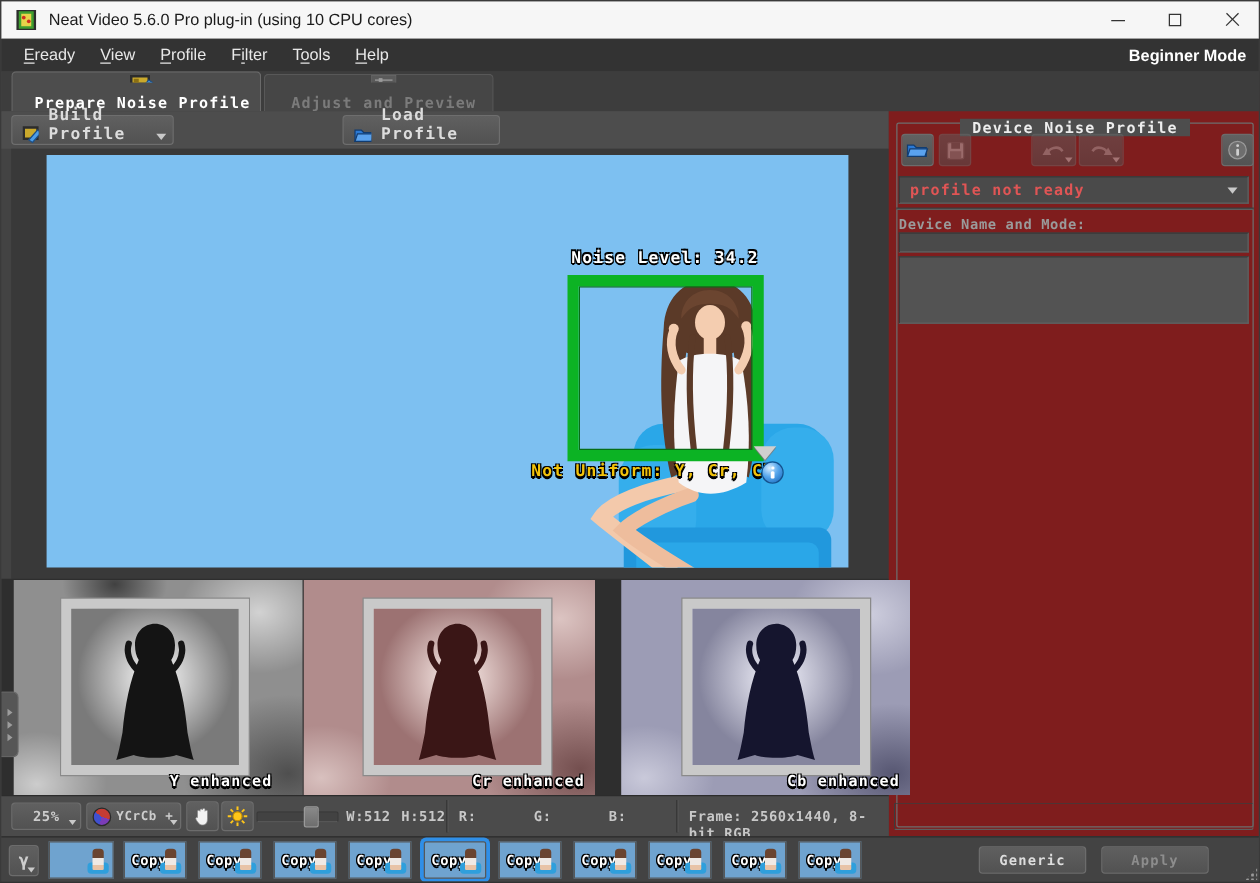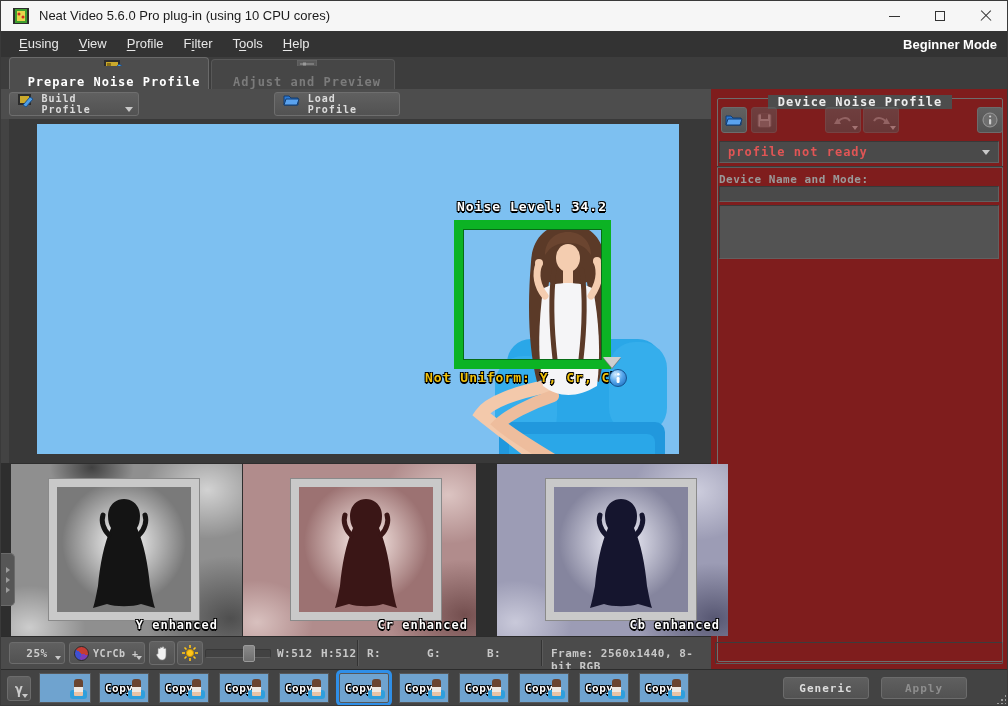--- a/index.html
+++ b/index.html
@@ -37,22 +37,22 @@
   .tabbar { left:0; top:56px; width:1008px; height:32px; background:#3d3d3d; }
   .tab { display:flex; align-items:center; gap:9px; font-weight:bold; font-size:12px; letter-spacing:1px;flex-direction:column; }
   .tab-active { left:8px; top:56px; width:200px; height:32px; background:#4d4d4d;
     border:1px solid #6a6a6a; border-bottom:none; border-radius:4px 4px 0 0; color:#ffffff; padding-left:10px; }
   .tab-inactive { left:210px; top:58px; width:184px; height:30px; background:#464646;
     border:1px solid #585858; border-bottom:none; border-radius:4px 4px 0 0; color:#7b7b7b; padding-left:8px; }
 
   
   .toolbar { left:0; top:88px; width:710px; height:30px; background:#4d4d4d; }
   .tbtn { position:absolute; top:3px; height:24px; background:linear-gradient(#606060,#525252);
-    border:1px solid #6e6e6e; border-radius:3px; display:flex; align-items:flex-start; gap:8px;
-    padding:0 8px; color:#dcdcdc; font-weight:bold; font-size:10px; letter-spacing:1px; }
+    border:1px solid #6e6e6e; border-radius:3px; display:flex; align-items:flex-end; gap:8px;
+    padding:0 8px; color:#dcdcdc; font-weight:bold; font-size:13px; letter-spacing:1px; }
   .dd-arrow { width:0; height:0; border-left:4px solid transparent; border-right:4px solid transparent; border-top:5px solid #c9c9c9; }
   .tbtn .dd-arrow { position:absolute; right:5px; bottom:3px; }
 
   
   .viewer { left:8px; top:118px; width:702px; height:344px; background:#393939; overflow:hidden; }
   .image { left:28px; top:5px; width:642px; height:330px; overflow:hidden; }
   .sel-box { left:417px; top:96px; width:157px; height:149px;
     border:9px solid #0cb324; box-shadow:inset 0 0 0 1px #076d16; }
   .noise-label { left:380px; top:75px; width:230px; text-align:center;
     font-size:13px; font-weight:bold; letter-spacing:1px; color:#ffffff; }
@@ -155,21 +155,21 @@
       </div>
     <div class="abs win-btn wb-max">
         <div class="glyph-max"></div>
       </div>
     <div class="abs win-btn wb-close">
         <div class="glyph-x"></div>
       </div>
   </div>
 
   <div class="abs menubar">
-    <div class="menu-item"><span></span><span class="u">E</span><span>using</span></div>
+    <div class="menu-item"><span></span><span class="u">E</span><span>ready</span></div>
     <div class="menu-item"><span></span><span class="u">V</span><span>iew</span></div>
     <div class="menu-item"><span></span><span class="u">P</span><span>rofile</span></div>
     <div class="menu-item"><span>F</span><span class="u">i</span><span>lter</span></div>
     <div class="menu-item"><span>T</span><span class="u">o</span><span>ols</span></div>
     <div class="menu-item"><span></span><span class="u">H</span><span>elp</span></div>
     <div class="mode-label"><span></span><span class="u">B</span><span>eginner Mode</span></div>
   </div>
 
   <div class="abs tabbar"></div>
   <div class="abs tab tab-active">

